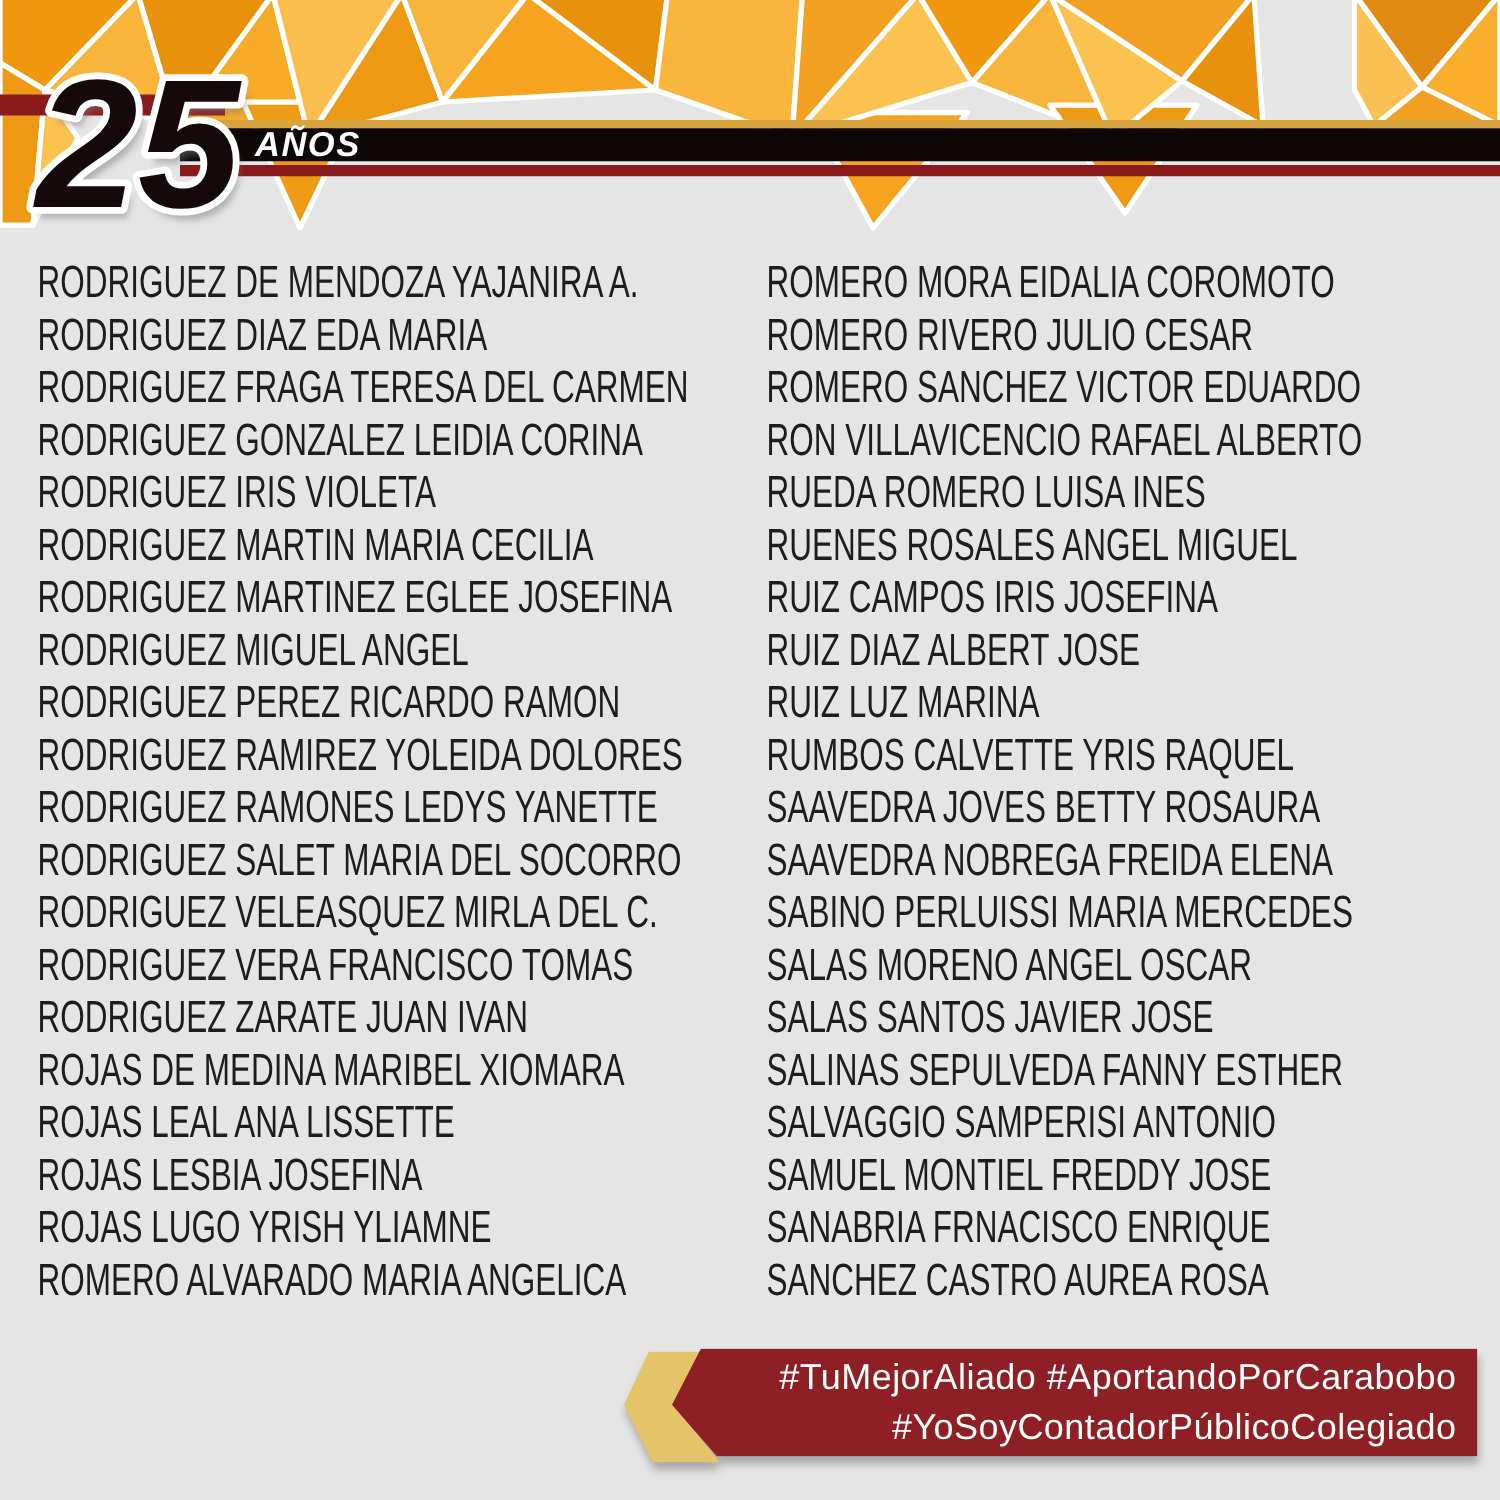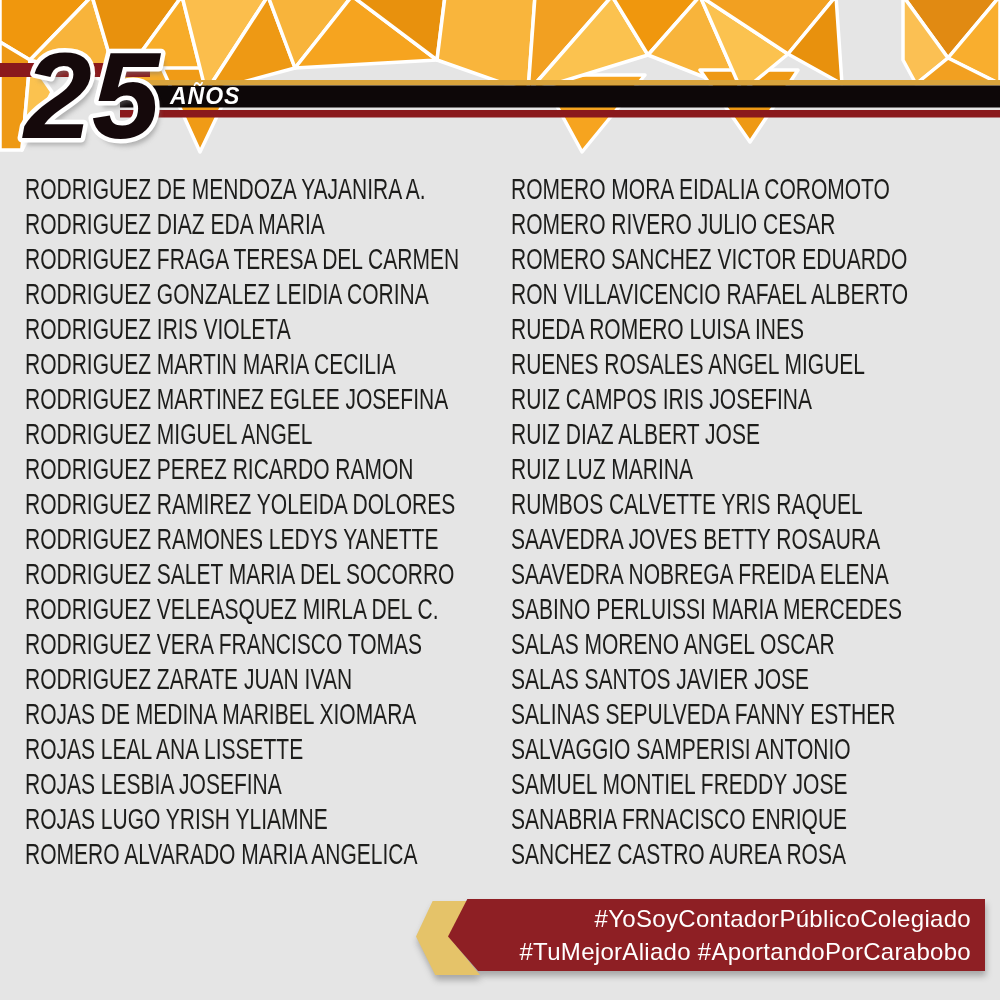--- a/index.html
+++ b/index.html
@@ -135,18 +135,18 @@
         <div class="name-row">SALVAGGIO SAMPERISI ANTONIO</div>
         <div class="name-row">SAMUEL MONTIEL FREDDY JOSE</div>
         <div class="name-row">SANABRIA FRNACISCO ENRIQUE</div>
         <div class="name-row">SANCHEZ CASTRO AUREA ROSA</div>
       </div>
   </main>
 
   <div class="ribbon-group">
     <div class="ribbon-chevron"></div>
     <div class="ribbon">
+      <div class="hashtag-line">#TuMejorAliado #AportandoPorCarabobo</div>
       <div class="hashtag-line">#YoSoyContadorPúblicoColegiado</div>
-      <div class="hashtag-line">#TuMejorAliado #AportandoPorCarabobo</div>
     </div>
   </div>
 
 </div>
 
 </body></html>

